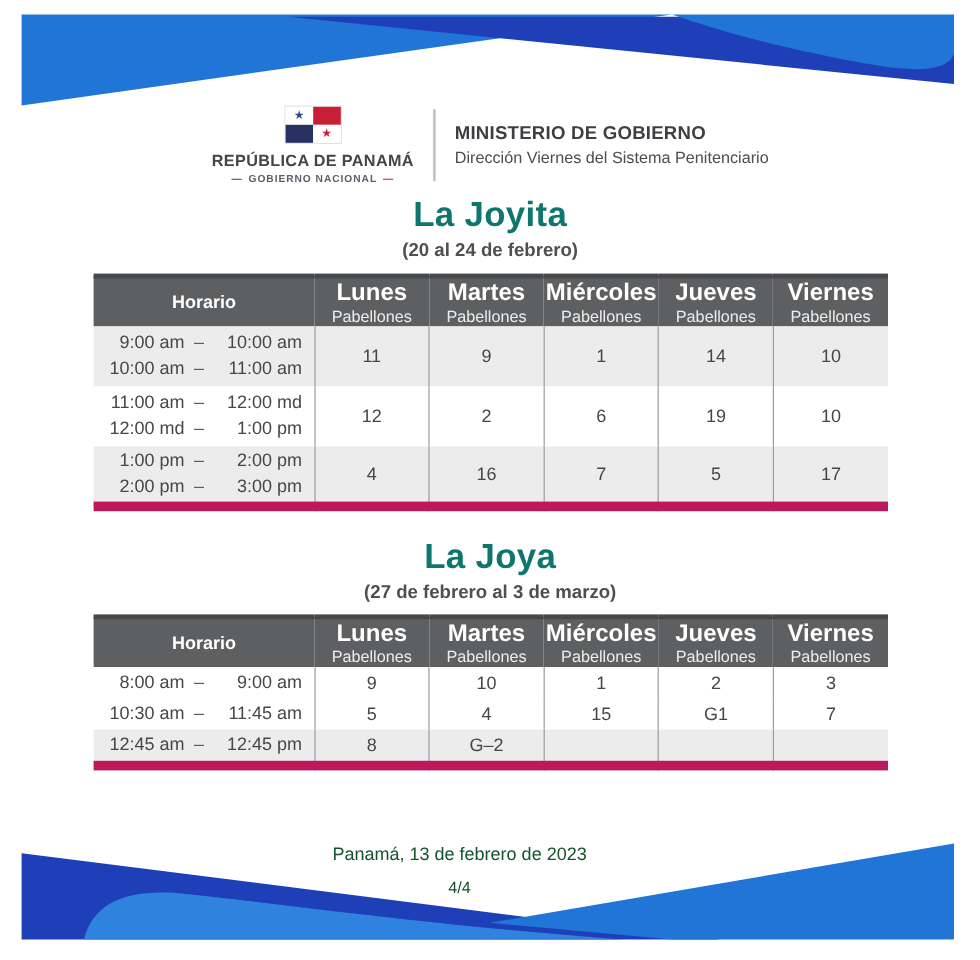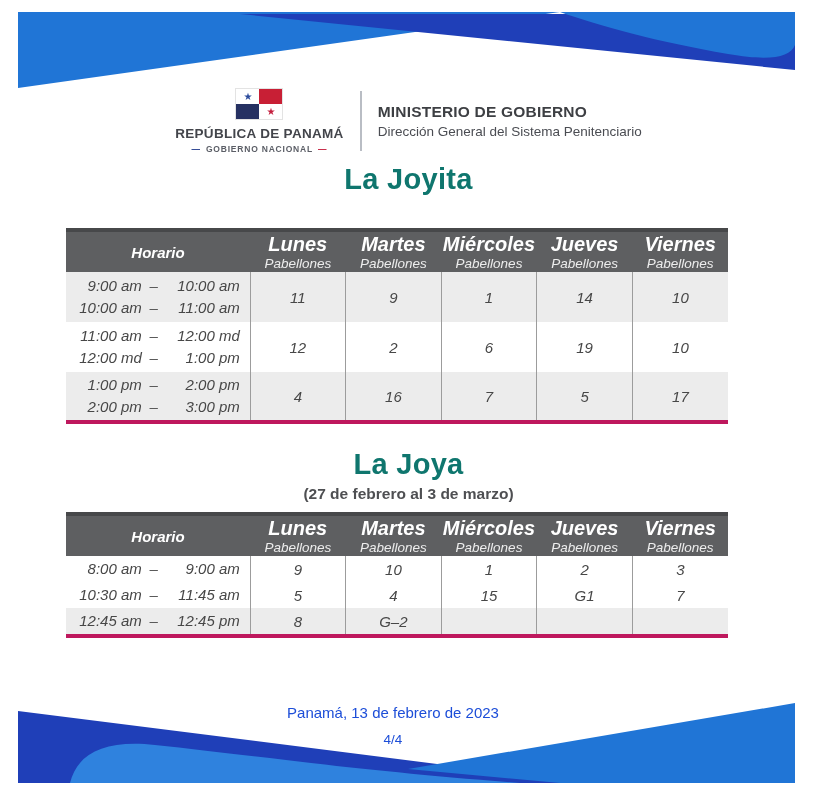--- a/index.html
+++ b/index.html
@@ -44,24 +44,24 @@
 
   
   .sec-title { position:absolute; left:0; width:817px; text-align:center; }
   #title-joyita { top:163px; }
   #title-joya  { top:448px; }
   .sec-title .big { font-size:29px; font-weight:800; color:#0f766e; letter-spacing:0.3px; }
   .sec-title .small { font-size:15.5px; font-weight:bold; color:#4e4f52; margin-top:4px; }
 
   
   table.sched {
-    position:absolute; left:66px; width:662px;
+    position:absolute; left:78px; width:662px;
     border-collapse:collapse; table-layout:fixed;
-    border-top:4px solid #47484a; border-bottom:4px solid #be185d;
-    font-size:15px; color:#474747;font-style:italic;
+    border-top:4px solid #47484a; border-bottom:8px solid #be185d;
+    font-size:15px; color:#474747;
   }
   #table-joyita { top:228px; }
   #table-joya   { top:512px; }
   col.c-h { width:184px; }
   thead th { background:#5e5f61; color:#ffffff; font-weight:normal; height:40px; vertical-align:middle; padding:0; }
   thead th.th-h { font-weight:bold; font-size:15px; }
   .day { font-size:20px; font-weight:bold; line-height:1.15; }
   .sub { font-size:13.5px; color:#ededed; line-height:1.15; }
   tbody td { text-align:center; vertical-align:middle; padding:0; }
   tbody td + td { border-left:1px solid #9c9c9c; }
@@ -69,21 +69,21 @@
   #table-joya   tbody tr { height:26px; }
   tr.r-g { background:#ececec; }
   tr.r-w { background:#ffffff; }
   .tl { display:grid; grid-template-columns:66px 24px 74px; justify-content:center; line-height:22px; }
   #table-joya .tl { line-height:26px; }
   .tl .f { text-align:right; }
   .tl .d { text-align:center; color:#5a5a5a; }
   .tl .t { text-align:right; }
 
   
-  #doc-footer { position:absolute; top:704px; left:14px; width:758px; text-align:center; color:#1d4ed8; }
+  #doc-footer { position:absolute; top:704px; left:4px; width:758px; text-align:center; color:#14532d; }
   .place-date { font-size:15px; }
   .page-num { font-size:13.5px; margin-top:11px; }
 </style>
 </head>
 <body>
 
 <svg id="deco-top" class="deco" viewBox="0 0 817 105" preserveAspectRatio="none">
   <polygon points="18,12 560,12 415,32 18,88" fill="#2075d6"></polygon>
   <polygon points="240,14 795,14 795,70" fill="#1f3fb8"></polygon>
   <path d="M 560,12 L 795,12 L 795,45 C 790,58 768,61 728,54 C 658,42 600,26 560,12 Z" fill="#2075d6"></path>
@@ -100,26 +100,27 @@
     <div class="republic">REPÚBLICA DE PANAMÁ</div>
     <div class="national-line">
       <span class="dash-blue">—</span>
       <span>GOBIERNO NACIONAL</span>
       <span class="dash-red">—</span>
     </div>
   </div>
   <div class="org-divider"></div>
   <div class="org-right">
     <div class="ministry">MINISTERIO DE GOBIERNO</div>
-    <div class="department">Dirección General del Sistema Penitenciario</div>
+    <div class="department">Dirección Viernes del Sistema Penitenciario</div>
   </div>
 </div>
 
 <div id="title-joyita" class="sec-title">
   <div class="big">La Joyita</div>
+  <div class="small">(20 al 24 de febrero)</div>
 </div>
 
 <table id="table-joyita" class="sched">
   <colgroup>
       <col class="c-h">
       <col>
       <col>
       <col>
       <col>
       <col>

